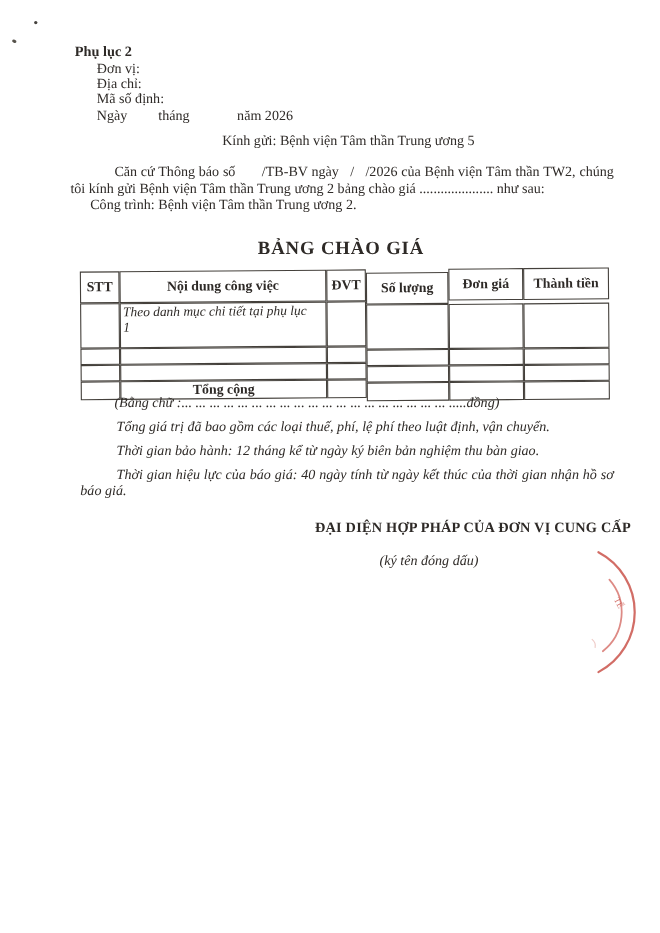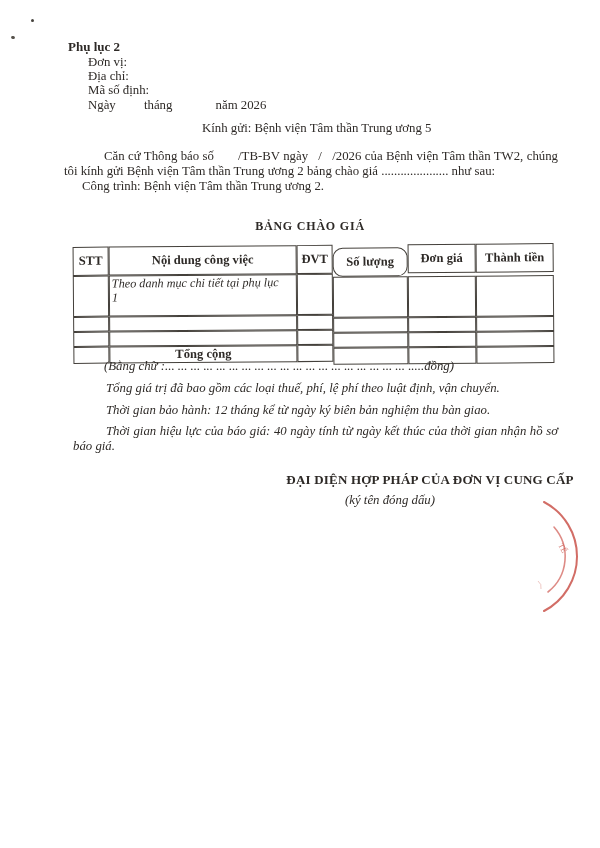--- a/index.html
+++ b/index.html
@@ -20,47 +20,47 @@
   .date-line span{display:inline-block;}
   .gap1{margin-right:25px;}
   .gap2{margin-right:40px;}
   .recipient{left:202px;top:121px;}
   
   .intro-l1{left:64px;top:149px;width:494px;text-indent:40px;text-align:justify;text-align-last:justify;}
   .intro-l2{left:64px;top:164px;width:494px;}
   .project{left:82px;top:179px;}
   .category{left:91px;top:194px;}
   
-  .doc-title{left:64px;top:219px;width:492px;text-align:center;font-weight:bold;font-size:12px;letter-spacing:0.8px;}
+  .doc-title{left:64px;top:219px;width:492px;text-align:center;font-weight:bold;font-size:17px;letter-spacing:0.8px;}
   
   table.quote{
     position:absolute;left:73px;top:245px;width:481px;
     border-collapse:separate;border-spacing:0;
     transform:rotate(-0.45deg);font-size:12.6px;table-layout:fixed;
   }
   table.quote th,table.quote td{border:1px solid #44403b;padding:0 2px;overflow:hidden;}
   table.quote th{font-weight:bold;height:27px;vertical-align:middle;text-align:center;}
-  th.h-low{position:relative;top:3px;border-radius:10px;}
+  th.h-low{position:relative;top:3px;}
   td.desc{font-style:italic;padding:1px 4px;white-space:pre-wrap;font-size:12.2px;line-height:14px;}
   tr.r1 td{height:39px;vertical-align:top;}
   tr.r2 td,tr.r3 td{height:13px;}
   tr.total td{height:15px;vertical-align:middle;}
   td.total-cell{font-weight:bold;text-align:center;}
   td.rs{transform:translateY(3px);}
   
   .note{left:64px;width:494px;font-style:italic;}
   .n1{top:359px;text-indent:40px;}
   .n2{top:381px;text-indent:42px;}
   .n3{top:403px;text-indent:42px;}
   .n4{top:424px;text-indent:42px;text-align:justify;text-align-last:justify;}
   .n5{top:439px;padding-left:9px;}
   
   .signature{left:270px;top:473px;width:320px;text-align:center;}
   .sig-title{font-weight:bold;font-size:13px;letter-spacing:0.2px;}
-  .sig-sub{font-style:italic;margin-top:6px;transform:translateX(-40px);}
+  .sig-sub{font-style:italic;margin-top:16px;transform:translateX(-40px);}
   
   .stamp{position:absolute;left:534px;top:497px;opacity:0.82;}
 </style>
 </head>
 <body>
 
 <div class="page">
 
   <span class="dot dot1"></span>
   <span class="dot dot2"></span>

